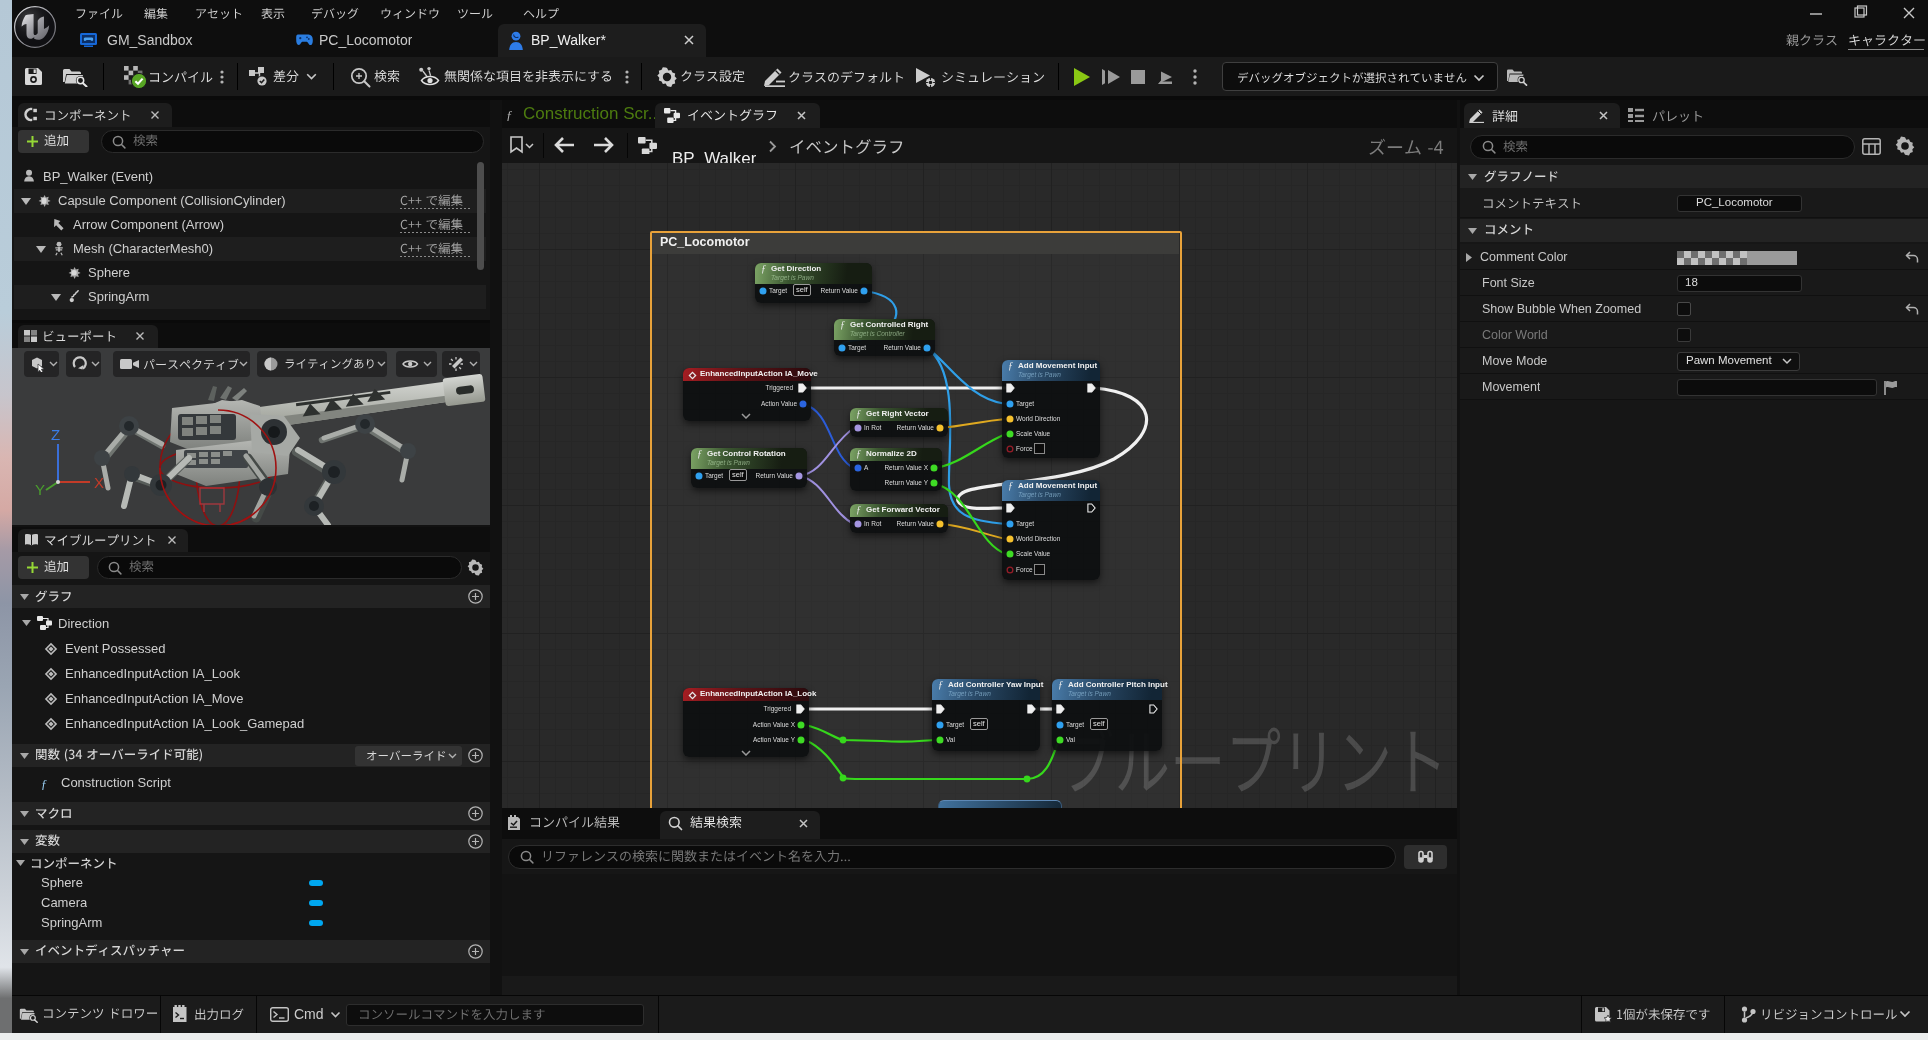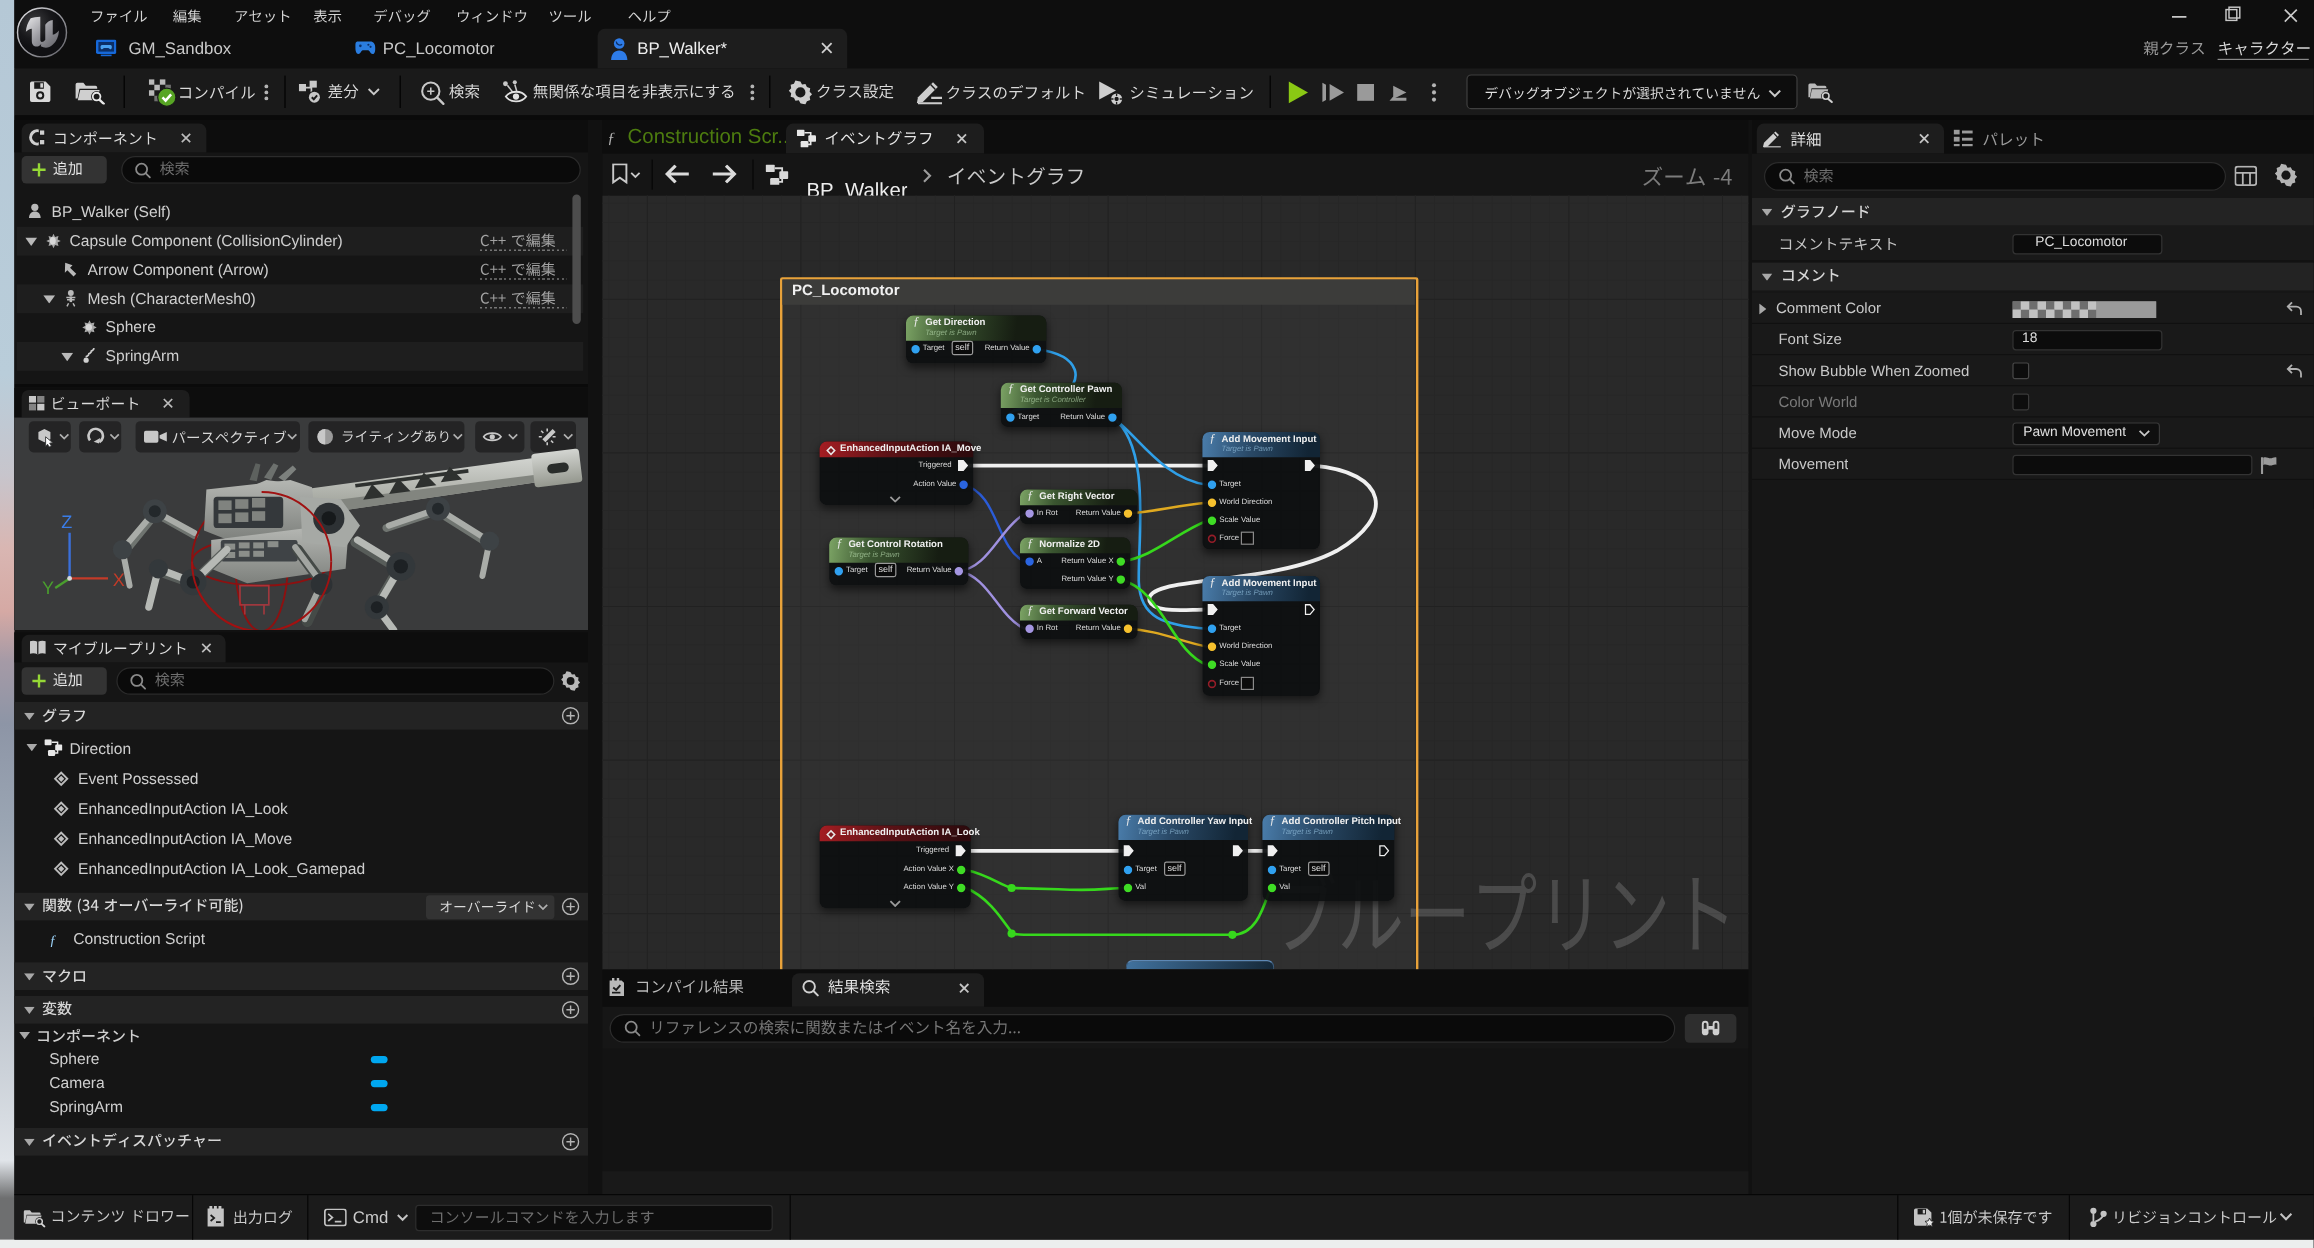--- a/index.html
+++ b/index.html
@@ -302,21 +302,21 @@
     </svg>
     <div class="abs " style="left:133px;top:134px;width:25px;height:13px">
       <svg class="jt" width="25" height="13" viewBox="0 -11 25 13">
         <path d="M5.1 -5.6V-2.4H7.6C7.3 -1.3 6.4 -0.4 4.2 0.4C4.4 0.5 4.6 0.9 4.7 1.1C6.9 0.4 7.9 -0.7 8.3 -1.8C9.1 -0.2 10.1 0.5 11.6 1.1C11.7 0.8 11.9 0.5 12.2 0.3C10.7 -0.2 9.7 -0.9 9 -2.4H11.5V-5.6H8.6V-6.8H10.7V-7.4C11 -7.1 11.4 -6.9 11.7 -6.7C11.9 -7 12.1 -7.3 12.2 -7.5C10.9 -8.1 9.5 -9.2 8.6 -10.5H7.8C7.1 -9.4 5.9 -8.3 4.7 -7.6V-7.8H3.3V-10.5H2.4V-7.8H0.7V-6.9H2.3C2 -5.2 1.2 -3.2 0.4 -2.2C0.5 -2 0.8 -1.6 0.9 -1.4C1.4 -2.2 2 -3.5 2.4 -4.8V1H3.3V-4.9C3.7 -4.3 4.1 -3.5 4.3 -3.1L4.8 -3.8C4.6 -4.2 3.6 -5.6 3.3 -6V-6.9H4.7V-7L4.8 -6.7C5.2 -6.9 5.5 -7.1 5.9 -7.3V-6.8H7.8V-5.6ZM8.2 -9.7C8.8 -8.9 9.6 -8.2 10.4 -7.6H6.2C7 -8.2 7.8 -9 8.2 -9.7ZM5.9 -4.8H7.8V-3.8C7.8 -3.6 7.8 -3.3 7.8 -3.1H5.9ZM8.6 -4.8H10.6V-3.1H8.6C8.6 -3.3 8.6 -3.5 8.6 -3.8ZM20.4 -1.2C21.5 -0.7 22.9 0.2 23.5 0.8L24.3 0.3C23.6 -0.4 22.2 -1.2 21.1 -1.7ZM16.1 -1.7C15.4 -1 14.2 -0.2 13.1 0.2C13.3 0.4 13.6 0.7 13.8 0.9C14.9 0.3 16.2 -0.5 17 -1.4ZM13.4 -7.4V-5H14.3V-6.6H17.6C17.1 -6.1 16.5 -5.5 16 -5.1L15.3 -5.4L14.7 -4.9C15.5 -4.5 16.4 -3.9 17.1 -3.4L16.2 -2.9L13.3 -2.8L13.4 -2L18.3 -2.1V1H19.2V-2.1L22.8 -2.2C23.1 -2 23.3 -1.8 23.5 -1.6L24.2 -2.1C23.5 -2.8 22.1 -3.8 21 -4.4L20.4 -3.9C20.8 -3.6 21.3 -3.3 21.8 -2.9L17.6 -2.9C18.9 -3.7 20.3 -4.6 21.4 -5.5L20.5 -6C19.8 -5.3 18.8 -4.6 17.8 -3.9C17.5 -4.2 17.1 -4.4 16.6 -4.7C17.3 -5.2 18.1 -5.8 18.7 -6.4L18.3 -6.6H23.2V-5H24.1V-7.4H19.2V-8.6H24V-9.4H19.2V-10.5H18.2V-9.4H13.4V-8.6H18.2V-7.4Z" fill="#6f6f6f"></path>
       </svg>
     </div>
     <svg class="abs" style="left:22px;top:169px" width="15" height="16" viewBox="0 0 15 17">
       <circle cx="7" cy="4" r="3.2" fill="#b9b9b9"></circle>
       <path d="M1.8 13.4c.2-3.6 2-5.8 5.2-5.8s5 2.2 5.2 5.8z" fill="#b9b9b9"></path>
     </svg>
-    <div class="abs ell" style="left:43px;top:167px;font-size:13px;color:#cfcfcf;font-weight:normal;letter-spacing:0;line-height:20px">BP_Walker (Self)</div>
+    <div class="abs ell" style="left:43px;top:167px;font-size:13px;color:#cfcfcf;font-weight:normal;letter-spacing:0;line-height:20px">BP_Walker (Event)</div>
     <div class="abs" style="left:14px;top:189px;width:472px;height:24px;background:#1e1e1e"></div>
     <svg class="abs" style="left:21px;top:198px" width="10" height="7" viewBox="0 0 10 7">
       <path d="M0 0h10L5 7z" fill="#b9b9b9"></path>
     </svg>
     <svg class="abs" style="left:37px;top:193px" width="15" height="16" viewBox="0 0 15 17">
       <path d="M7 1l1.7 3.4 3.8-1-1 3.8L15 9l-3.5 1.6 1 3.8-3.8-1L7 17l-1.7-3.6-3.8 1 1-3.8L-1 9l3.5-1.8-1-3.8 3.8 1z" fill="#a8a8a8" transform="scale(.8) translate(2.5,1.5)"></path>
       <ellipse cx="7" cy="8.2" rx="2.6" ry="3.4" fill="#d8d8d8"></ellipse>
     </svg>
     <div class="abs ell" style="left:58px;top:191px;font-size:13px;color:#cfcfcf;font-weight:normal;letter-spacing:0;line-height:20px">Capsule Component (CollisionCylinder)</div>
     <div class="abs " style="left:400px;top:194px;width:64px;height:12px">
@@ -849,21 +849,21 @@
         <div style="position:absolute;left:14px;top:24px;font-size:6.5px;color:#ddd;white-space:nowrap">Target</div>
         <div style="position:absolute;left:38px;top:21px;font-size:7.5px;color:#e0e0e0;border:1px solid #9a9a9a;border-radius:2px;padding:0 2px;line-height:10px;background:#0a0a0a">self</div>
         <svg width="8" height="8" viewBox="0 0 9 9" style="position:absolute;top:24px;left:105px">
           <circle cx="4.5" cy="4.5" r="3.2" fill="#30a1f0" stroke="#30a1f0" stroke-width="1.5"></circle>
         </svg>
         <div style="position:absolute;right:14px;top:24px;font-size:6.5px;color:#ddd;white-space:nowrap">Return Value</div>
       </div>
       <div class="abs" style="left:332px;top:156px;width:101px;height:37px;background:rgba(13,15,16,0.94);border-radius:6px;box-shadow:0 3px 7px rgba(0,0,0,0.55)">
         <div style="position:absolute;left:0;top:0;width:100%;height:21px;background:linear-gradient(97deg,#7ca465 0%,#3a5530 30%,#161d12 78%);border-radius:6px 6px 0 0"></div>
         <div style="position:absolute;left:6px;top:0px;font-size:10px;font-style:italic;font-family:'Liberation Serif';color:#e8e8e8">ƒ</div>
-        <div style="position:absolute;left:16px;top:1px;font-size:8px;font-weight:bold;color:#f0f0f0;white-space:nowrap">Get Controller Pawn</div>
+        <div style="position:absolute;left:16px;top:1px;font-size:8px;font-weight:bold;color:#f0f0f0;white-space:nowrap">Get Controlled Right</div>
         <div style="position:absolute;left:16px;top:11px;font-size:6.5px;font-style:italic;color:rgba(190,225,180,.6);white-space:nowrap">Target is Controller</div>
         <svg width="8" height="8" viewBox="0 0 9 9" style="position:absolute;top:25px;left:4px">
           <circle cx="4.5" cy="4.5" r="3.2" fill="#30a1f0" stroke="#30a1f0" stroke-width="1.5"></circle>
         </svg>
         <div style="position:absolute;left:14px;top:25px;font-size:6.5px;color:#ddd;white-space:nowrap">Target</div>
         <svg width="8" height="8" viewBox="0 0 9 9" style="position:absolute;top:25px;left:89px">
           <circle cx="4.5" cy="4.5" r="3.2" fill="#30a1f0" stroke="#30a1f0" stroke-width="1.5"></circle>
         </svg>
         <div style="position:absolute;right:14px;top:25px;font-size:6.5px;color:#ddd;white-space:nowrap">Return Value</div>
       </div>

